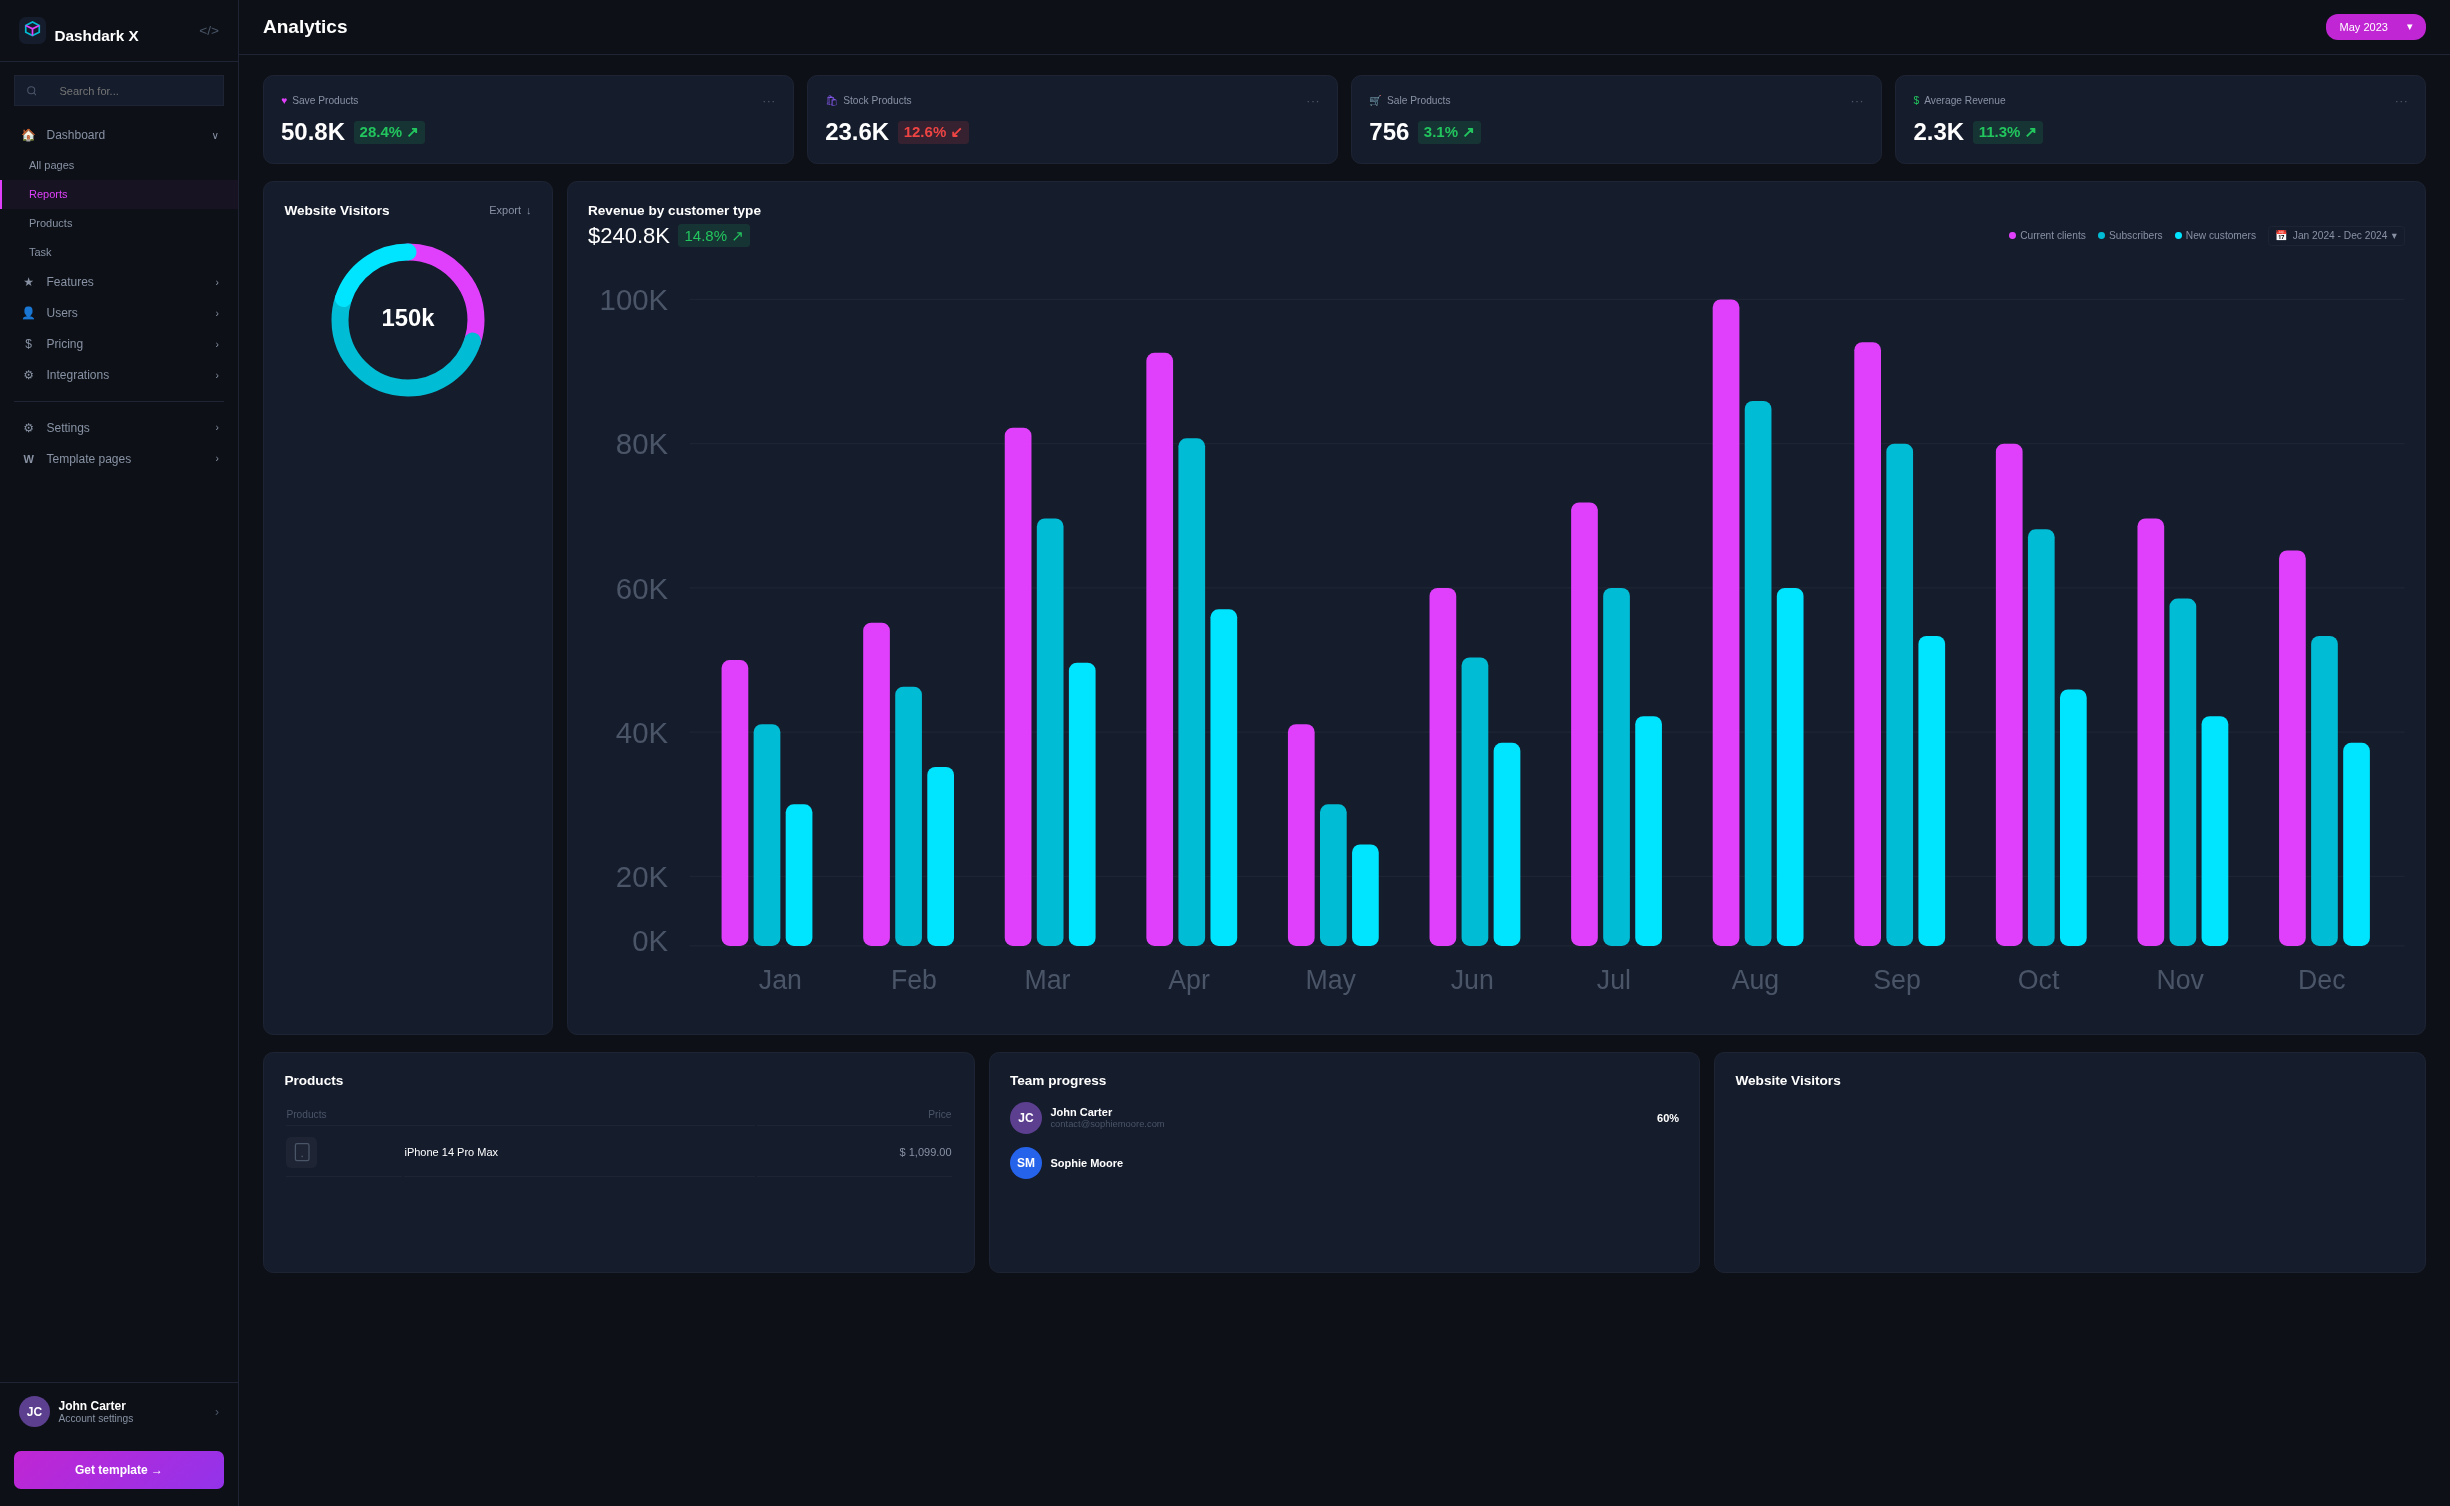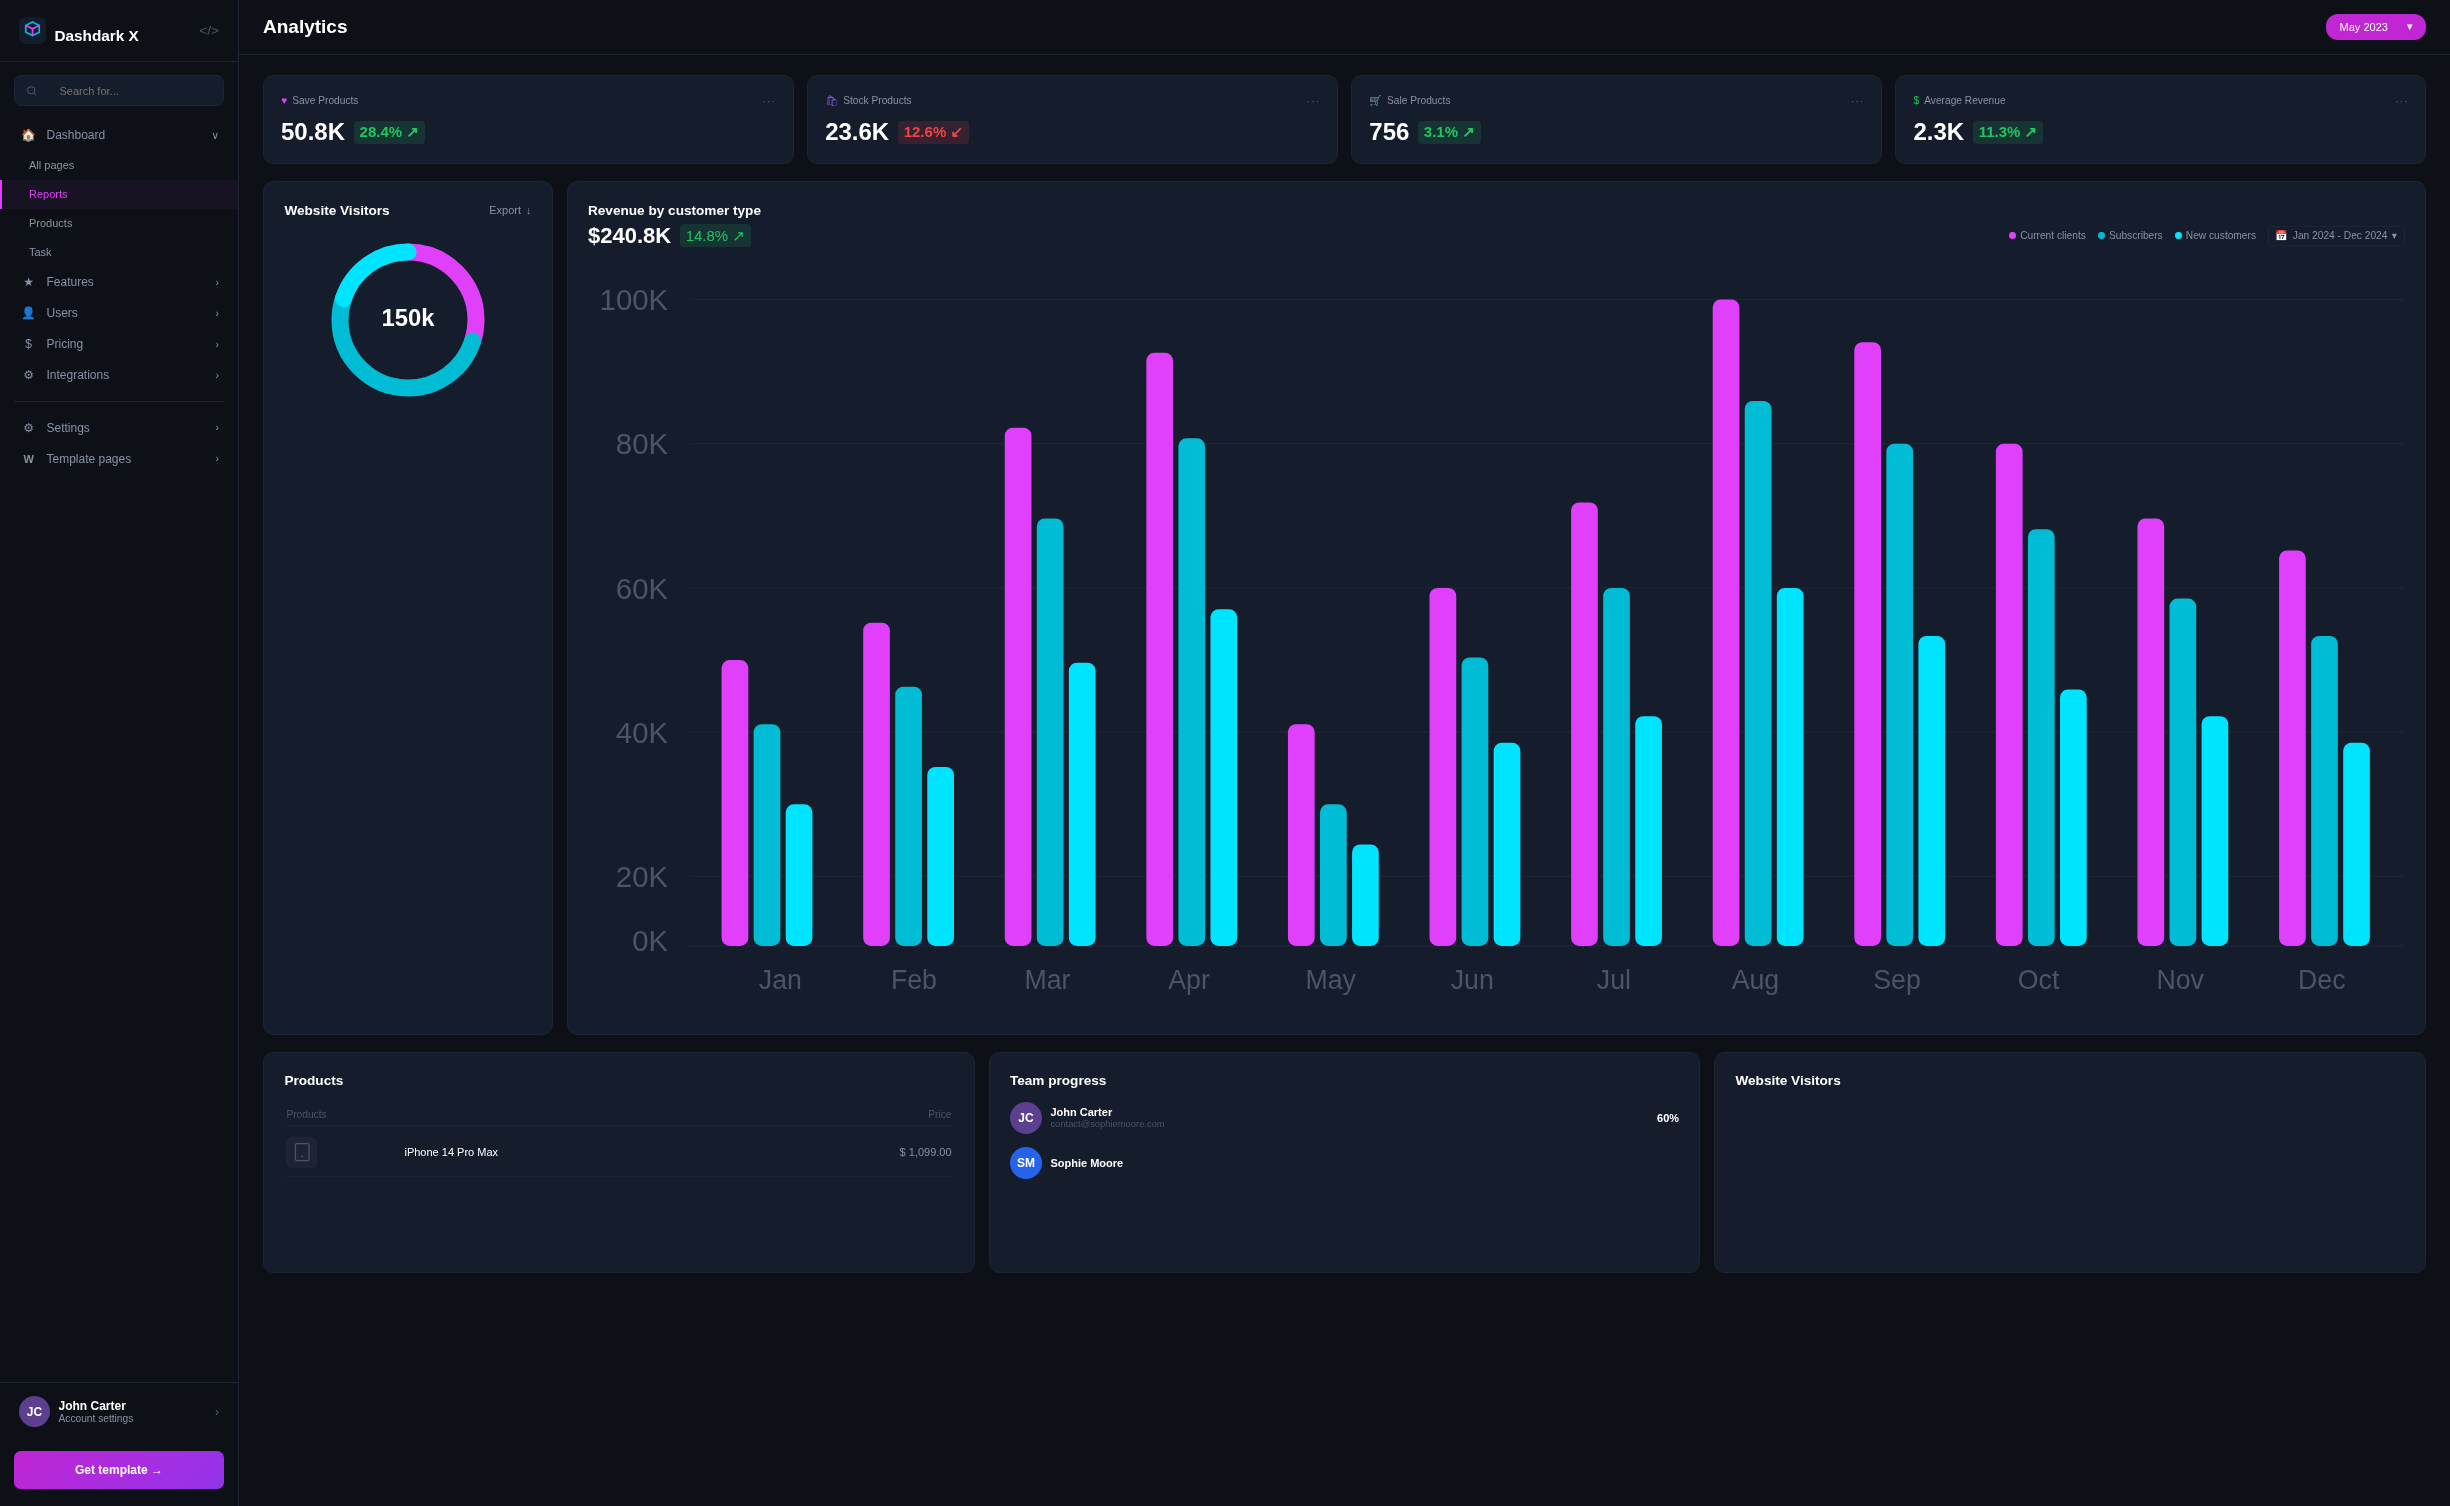--- a/index.html
+++ b/index.html
@@ -6,21 +6,21 @@
     body { background: #0d1117; color: #fff; font-family: 'Segoe UI', sans-serif; display: flex; height: 100vh; overflow: hidden; font-size: 12px; }
 
     
     .sidebar { width: 239px; min-width: 239px; background: #0d1117; border-right: 0.9px solid #1e2433; display: flex; flex-direction: column; height: 100vh; padding: 0; }
     .sidebar-header { display: flex; align-items: center; justify-content: space-between; padding: 15.3px 19px; border-bottom: 0.9px solid #1e2433; }
     .logo-area { display: flex; align-items: center; gap: 8.5px; }
     .logo-icon { width: 27px; height: 27px; }
     .logo-text { font-size: 15.3px; font-weight: 700; color: #fff; margin-top: 12px; }
     .code-icon { color: #4a5568; font-size: 13.6px; cursor: pointer; }
 
-    .search-box { margin: 13.6px 13.6px 6.8px; background: #151c2c; border: 0.9px solid #1e2433; border-radius: 7px; display: flex; align-items: center; gap: 23px; padding: 8.5px 12px; }
+    .search-box { margin: 13.6px 13.6px 6.8px; background: #151c2c; border: 0.9px solid #1e2433; border-radius: 0; display: flex; align-items: center; gap: 23px; padding: 8.5px 12px; }
     .search-box input { background: transparent; border: none; outline: none; color: #8892a4; font-size: 11px; width: 100%; }
 
     .nav-section { flex: 1; overflow-y: auto; padding: 6.8px 0; }
     .nav-item { display: flex; align-items: center; gap: 10.2px; padding: 8.5px 19px; cursor: pointer; color: #8892a4; font-size: 12px; border-left: 2.6px solid transparent; transition: all 0.2s; }
     .nav-item.active { color: #e040fb; border-left: 2.6px solid #e040fb; background: rgba(224,64,251,0.05); }
     .nav-item.sub { padding-left: 27px; font-size: 11px; }
     .nav-item .arrow { margin-left: auto; font-size: 10.2px; }
     .nav-item .icon { width: 15.3px; text-align: center; }
 
     .divider { border: none; border-top: 0.9px solid #1e2433; margin: 10.2px 13.6px; }
@@ -62,21 +62,21 @@
     .visitors-title { font-size: 13.6px; font-weight: 600; color: #fff; }
     .export-btn { display: flex; align-items: center; gap: 5.1px; color: #8892a4; font-size: 11px; cursor: pointer; }
     .donut-container { display: flex; justify-content: center; align-items: center; margin: 13.6px 0; }
     .legend-items { margin-top: 13.6px; }
     .legend-item { display: flex; align-items: center; justify-content: space-between; padding: 5.1px 0; }
     .legend-left { display: flex; align-items: center; gap: 6.8px; }
     .legend-dot { width: 8.5px; height: 8.5px; border-radius: 50%; }
     .legend-label { color: #8892a4; font-size: 12px; }
     .legend-pct { color: #fff; font-weight: 600; font-size: 12px; }
     .revenue-title { font-size: 13.6px; font-weight: 600; color: #fff; }
-    .revenue-value { font-size: 22px; font-weight: 700; color: #fff; }
+    .revenue-value { font-size: 22px; font-weight: 400; color: #fff; }
     .legend-pill { display: flex; align-items: center; gap: 4.3px; font-size: 10.2px; color: #8892a4; }
     .legend-pill-dot { width: 6.8px; height: 6.8px; border-radius: 50%; }
     .date-range-btn { display: flex; align-items: center; gap: 4.3px; color: #8892a4; font-size: 10.2px; cursor: pointer; background: transparent; border: none; padding: 3.4px 6.8px; border-radius: 3.4px; border: 0.9px solid #1e2433; }
 
     
     .bottom-row { display: grid; grid-template-columns: 1fr 1fr 1fr; gap: 13.6px; }
     .bottom-card { background: #151c2c; border-radius: 10.2px; border: 0.9px solid #1e2433; padding: 20.4px; min-height: 221px; }
     .bottom-card-title { font-size: 13.6px; font-weight: 600; color: #fff; margin-bottom: 13.6px; }
 
     

